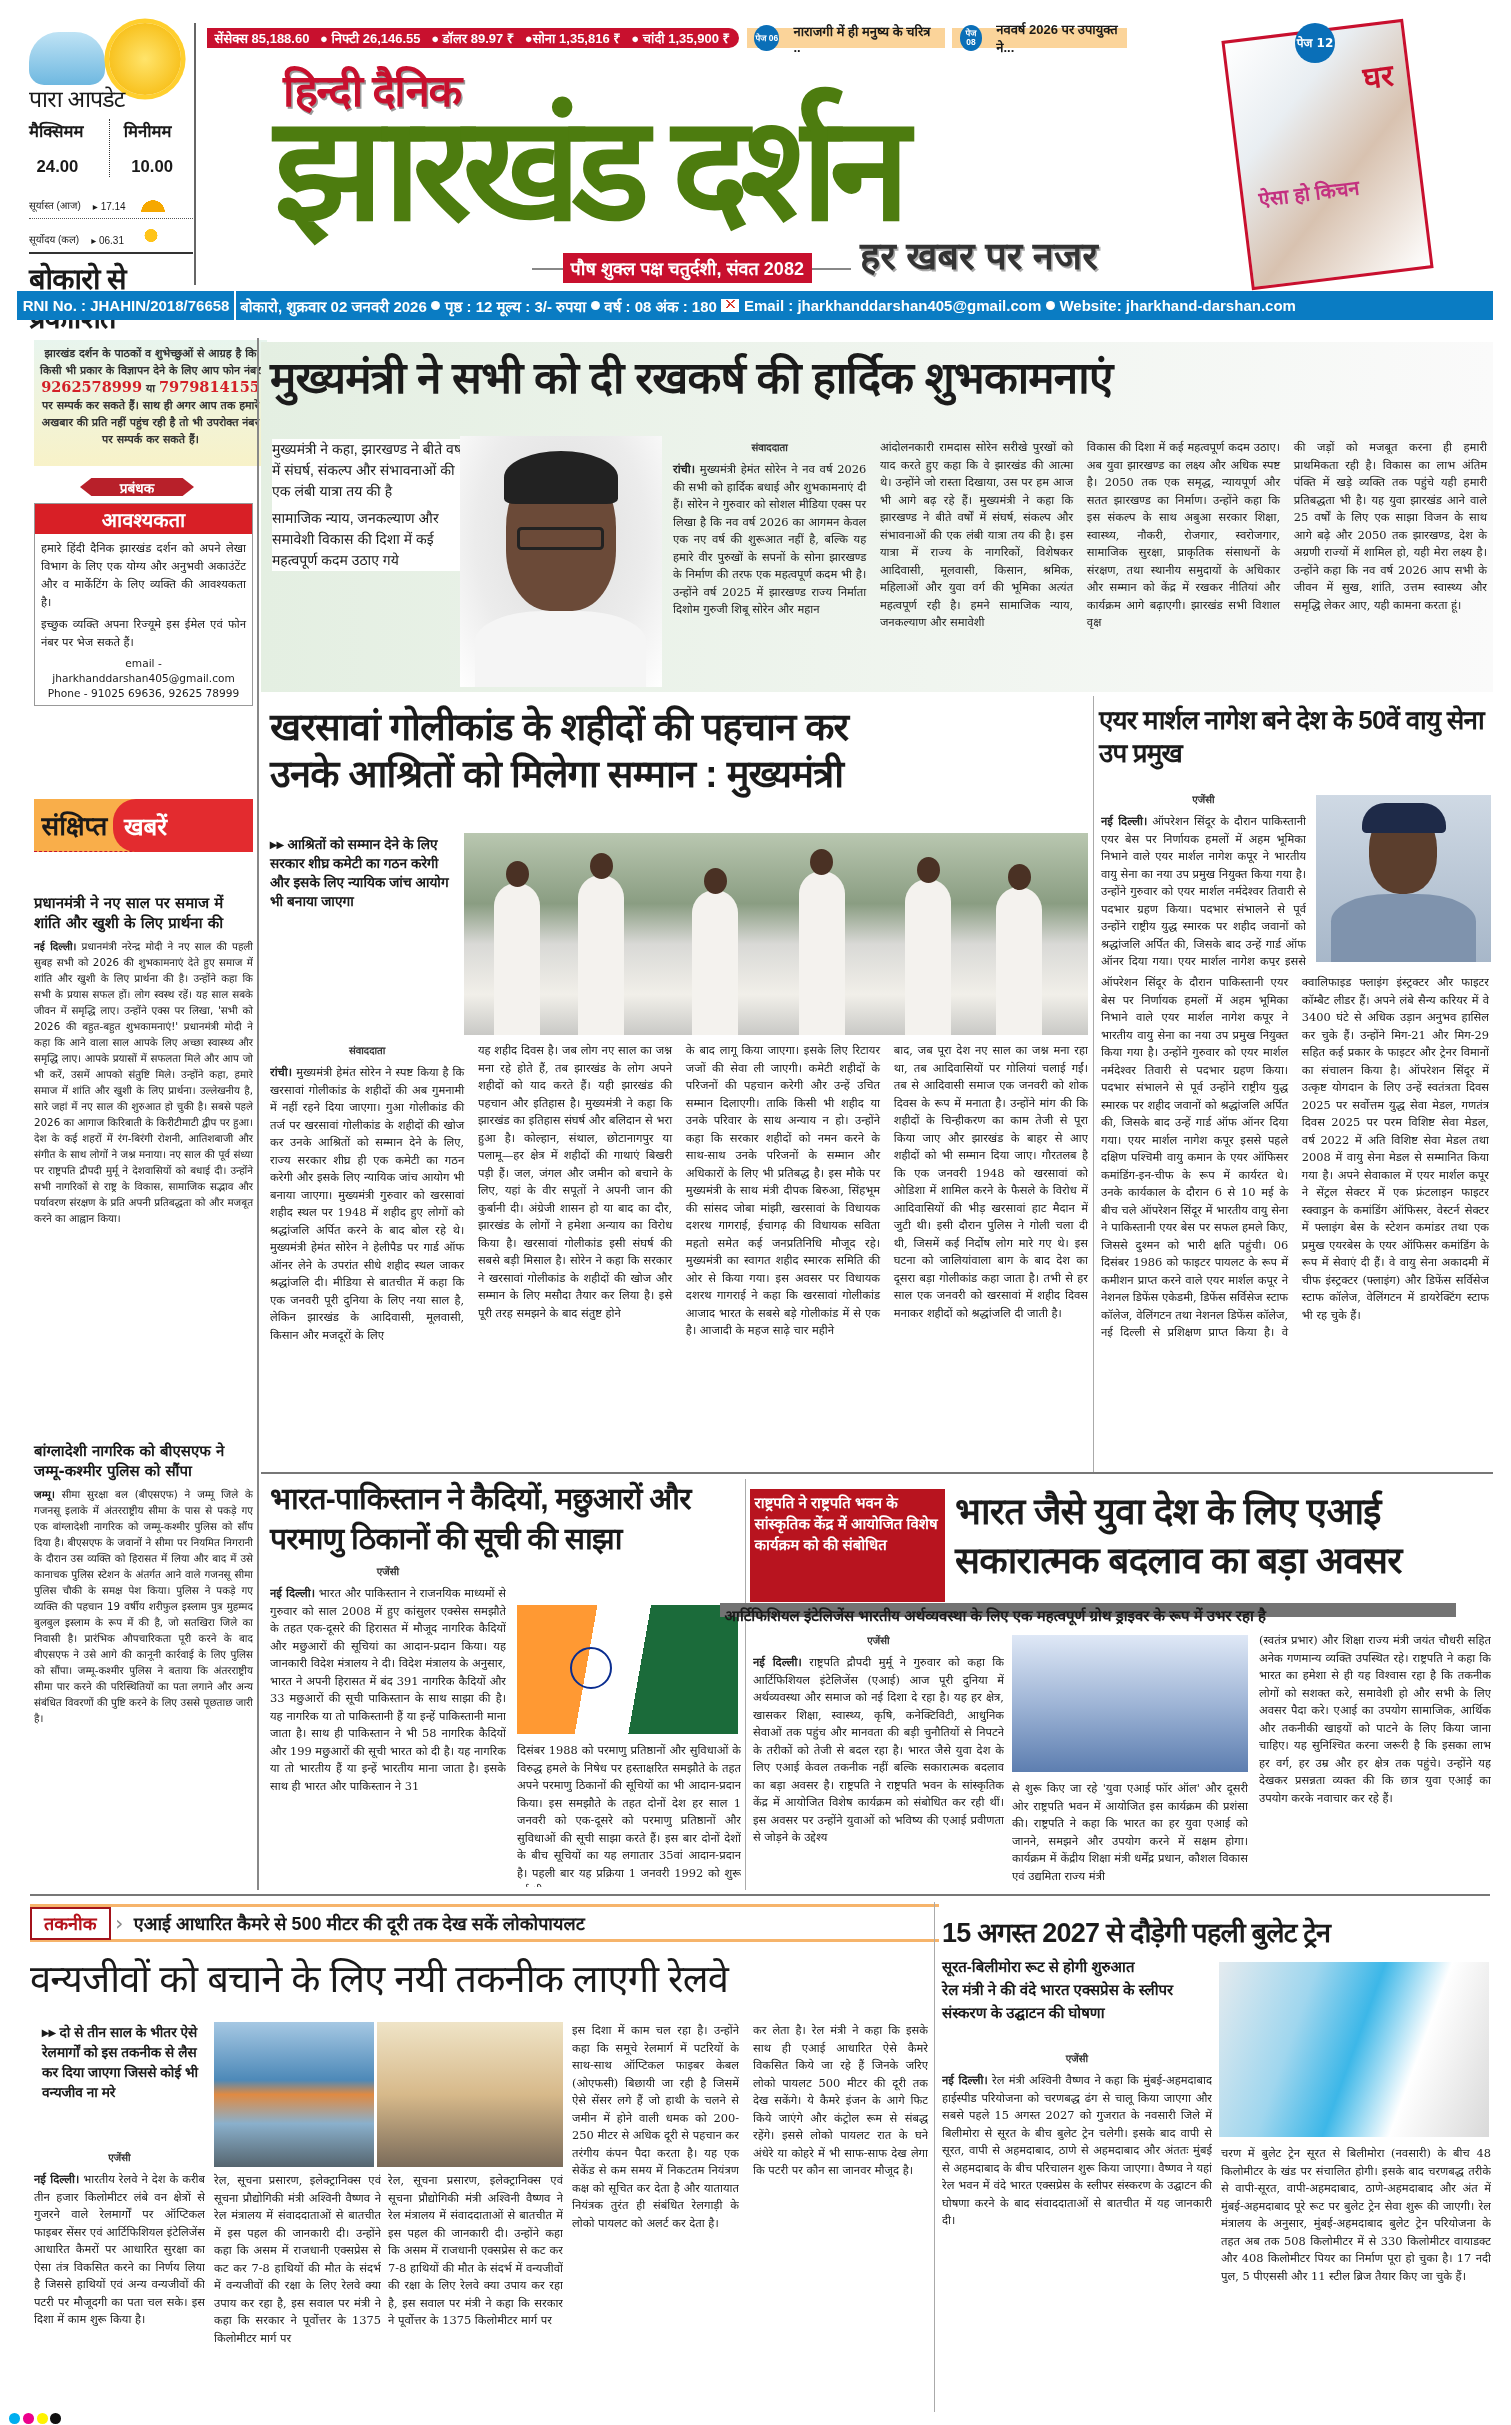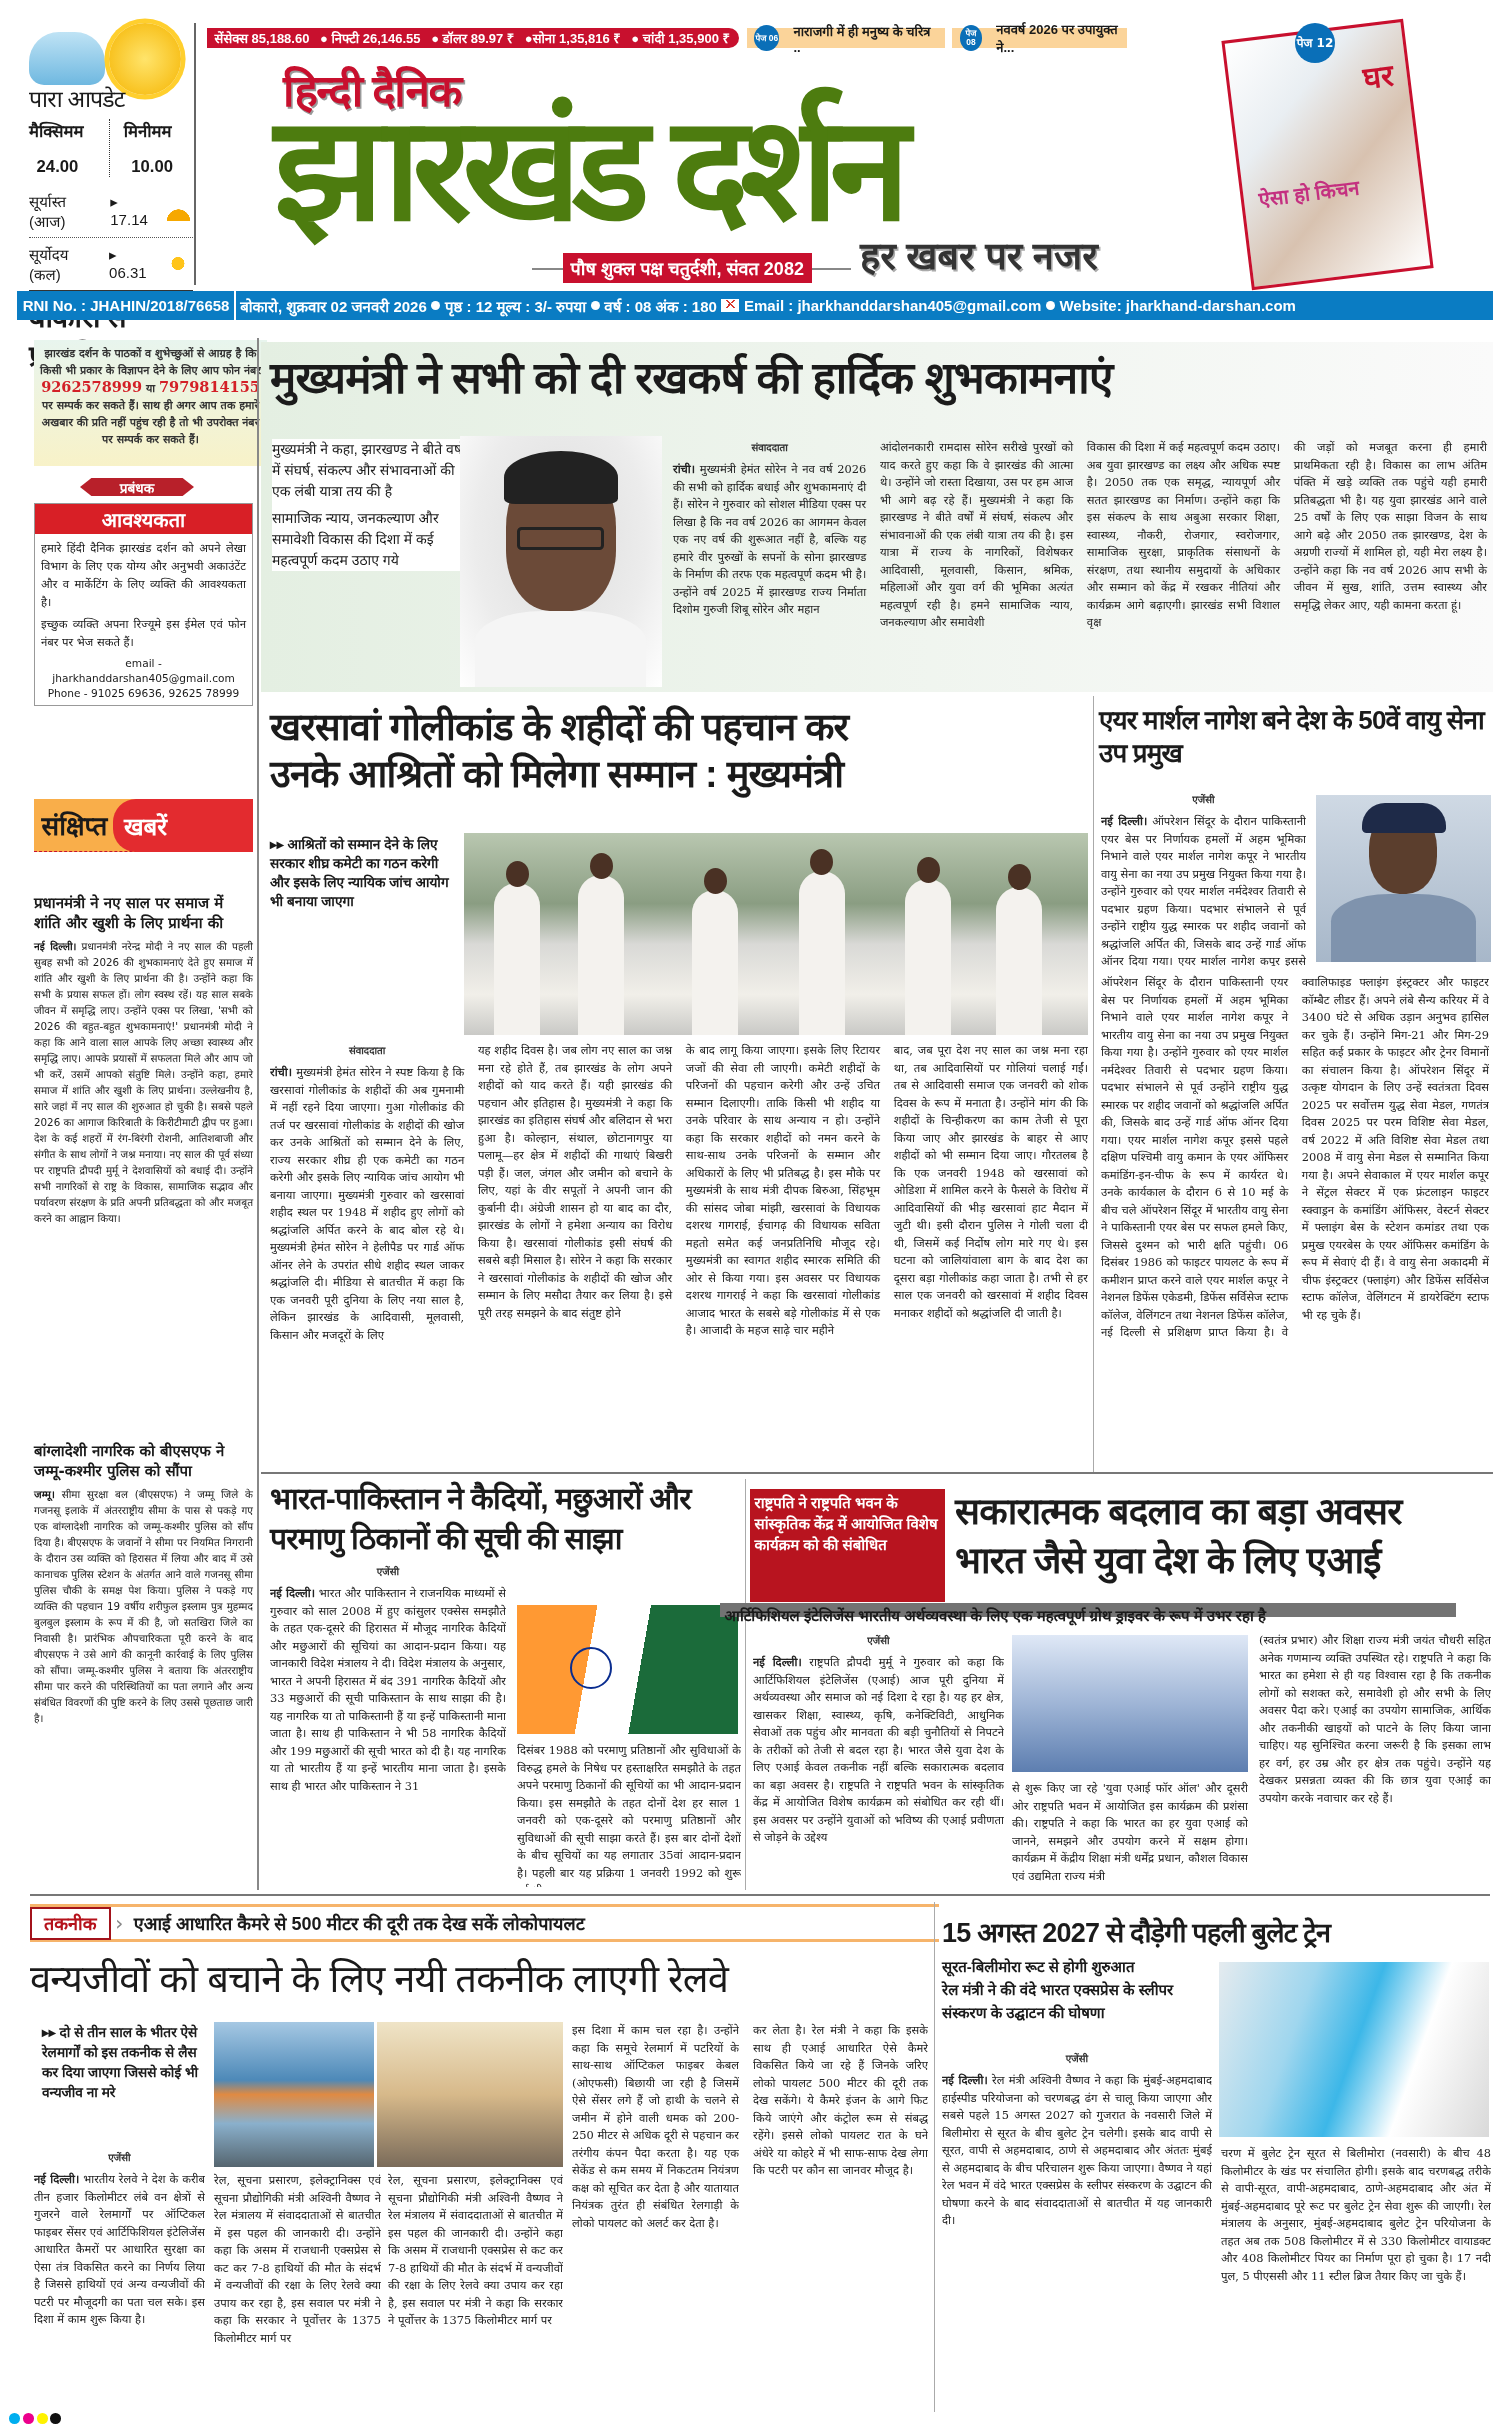--- a/index.html
+++ b/index.html
@@ -14,21 +14,21 @@
 
 #weather{left:29px;left:29px;top:23px;width:164px}
 .weather-art{height:84px;position:relative}
 .cloud{position:absolute;left:0;top:9px;width:76px;height:53px;background:linear-gradient(#bfe3f5,#6fb8e0);border-radius:30px 30px 15px 15px}
 .sun{position:absolute;left:80px;top:0;width:72px;height:72px;border-radius:50%;background:radial-gradient(#ffe46b,#f5b400);box-shadow:0 0 0 4.6px #ffcf2e}
 .para-title{font-family:"Liberation Sans",sans-serif;font-size:23px;position:absolute;left:0;top:59px;letter-spacing:-0.8px}
 .temp-row{display:flex;margin-top:12px}
 .temp-col{width:80px;font-family:"Liberation Sans",sans-serif;font-weight:700;font-size:16.7px}
 .temp-col + .temp-col{border-left:1.5px dotted #333;padding-left:13.7px}
 .temp-val{font-size:16.7px;margin-top:15px;padding-left:7.6px}
-.sunrow{font-family:"Liberation Sans",sans-serif;font-size:15px;padding:6px 0;display:flex;align-items:center;gap:6px;border-bottom:1.5px dotted #555}
+.sunrow{font-family:"Liberation Sans",sans-serif;font-size:10px;padding:6px 0;display:flex;align-items:flex-end;gap:12px;border-bottom:1.5px dotted #555}
 .sunrow .ico{width:30px;height:21px;display:inline-block}
 .pub{font-family:"Liberation Sans",sans-serif;font-weight:700;font-size:29px;border-top:2.3px solid #333;padding-top:4.6px;letter-spacing:-0.8px}
 #ticker{left:207px;top:28px;width:924px;height:20px;display:flex}
 .ticker-red{background:#c8102e;color:#fff;font-family:"Liberation Sans",sans-serif;font-weight:700;font-size:13px;display:flex;align-items:center;padding:0 7.6px;gap:10.6px;width:532px;border-radius:0 10.6px 10.6px 0}
 .ticker-teaser{background:#fbd49a;display:flex;align-items:center;gap:14px;font-family:"Liberation Sans",sans-serif;font-weight:700;font-size:13px;padding:0 7.6px;width:198px;margin-left:7.6px}
 .pg-badge{width:26px;height:26px;border-radius:50%;background:#0a6fb8;color:#fff;font-size:8.4px;line-height:9px;text-align:center;display:flex;align-items:center;justify-content:center;flex-direction:column;font-weight:700}
 #brand-small{left:283px;top:59px;font-family:"Liberation Sans",sans-serif;font-weight:700;font-size:44px;color:#c8102e;letter-spacing:-1.5px;text-shadow:1.5px 1.5px 0 #999}
 #brand-big{left:274px;top:93px;font-family:"Liberation Sans",sans-serif;font-weight:900;font-size:145px;color:#4d7c0f;letter-spacing:-9px;line-height:152px}
 #tagline{left:860px;top:228px;font-family:"Liberation Sans",sans-serif;font-weight:700;font-size:38px;color:#333;text-shadow:1.5px 1.5px 0 #aaa}
 #panchang{left:563px;top:253px;background:#c8102e;color:#fff;font-family:"Liberation Sans",sans-serif;font-weight:700;font-size:18px;padding:3px 7.6px}
@@ -291,22 +291,22 @@
 <div class="abs body-text" style="left:270px;top:1563px;width:236px;height:323px;overflow:hidden">
   <div class="byline">एजेंसी</div>
   <b>नई दिल्ली।</b> <span>भारत और पाकिस्तान ने राजनयिक माध्यमों से गुरुवार को साल 2008 में हुए कांसुलर एक्सेस समझौते के तहत एक-दूसरे की हिरासत में मौजूद नागरिक कैदियों और मछुआरों की सूचियां का आदान-प्रदान किया। यह जानकारी विदेश मंत्रालय ने दी। विदेश मंत्रालय के अनुसार, भारत ने अपनी हिरासत में बंद 391 नागरिक कैदियों और 33 मछुआरों की सूची पाकिस्तान के साथ साझा की है। यह नागरिक या तो पाकिस्तानी हैं या इन्हें पाकिस्तानी माना जाता है। साथ ही पाकिस्तान ने भी 58 नागरिक कैदियों और 199 मछुआरों की सूची भारत को दी है। यह नागरिक या तो भारतीय हैं या इन्हें भारतीय माना जाता है। इसके साथ ही भारत और पाकिस्तान ने 31</span>
 </div>
 <div id="flag" class="abs"></div>
 <div class="abs body-text" style="left:517px;top:1742px;width:224px;height:145px;overflow:hidden">दिसंबर 1988 को परमाणु प्रतिष्ठानों और सुविधाओं के विरुद्ध हमले के निषेध पर हस्ताक्षरित समझौते के तहत अपने परमाणु ठिकानों की सूचियों का भी आदान-प्रदान किया। इस समझौते के तहत दोनों देश हर साल 1 जनवरी को एक-दूसरे को परमाणु प्रतिष्ठानों और सुविधाओं की सूची साझा करते हैं। इस बार दोनों देशों के बीच सूचियों का यह लगातार 35वां आदान-प्रदान है। पहली बार यह प्रक्रिया 1 जनवरी 1992 को शुरू हुई थी।</div>
 <div class="vline" style="left:745px;top:1479px;height:411px;width:0.8px;background:#aaa"></div>
 
 <div id="ai-box" class="abs">राष्ट्रपति ने राष्ट्रपति भवन के सांस्कृतिक केंद्र में आयोजित विशेष कार्यक्रम को की संबोधित</div>
 <div id="ai-hl" class="abs hl">
+  <div>भारत जैसे युवा देश के लिए एआई</div>
   <div>सकारात्मक बदलाव का बड़ा अवसर</div>
-  <div>भारत जैसे युवा देश के लिए एआई</div>
 </div>
 <div id="ai-sub" class="abs">आर्टिफिशियल इंटेलिजेंस भारतीय अर्थव्यवस्था के लिए एक महत्वपूर्ण ग्रोथ ड्राइवर के रूप में उभर रहा है</div>
 <div class="abs body-text" style="left:753px;top:1632px;width:251px;height:255px;overflow:hidden">
   <div class="byline">एजेंसी</div>
   <b>नई दिल्ली।</b> <span>राष्ट्रपति द्रौपदी मुर्मू ने गुरुवार को कहा कि आर्टिफिशियल इंटेलिजेंस (एआई) आज पूरी दुनिया में अर्थव्यवस्था और समाज को नई दिशा दे रहा है। यह हर क्षेत्र, खासकर शिक्षा, स्वास्थ्य, कृषि, कनेक्टिविटी, आधुनिक सेवाओं तक पहुंच और मानवता की बड़ी चुनौतियों से निपटने के तरीकों को तेजी से बदल रहा है। भारत जैसे युवा देश के लिए एआई केवल तकनीक नहीं बल्कि सकारात्मक बदलाव का बड़ा अवसर है। राष्ट्रपति ने राष्ट्रपति भवन के सांस्कृतिक केंद्र में आयोजित विशेष कार्यक्रम को संबोधित कर रही थीं। इस अवसर पर उन्होंने युवाओं को भविष्य की एआई प्रवीणता से जोड़ने के उद्देश्य</span>
 </div>
 <div id="ai-photo" class="abs"></div>
 <div class="abs body-text" style="left:1012px;top:1780px;width:236px;height:106px;overflow:hidden">से शुरू किए जा रहे 'युवा एआई फॉर ऑल' और दूसरी ओर राष्ट्रपति भवन में आयोजित इस कार्यक्रम की प्रशंसा की। राष्ट्रपति ने कहा कि भारत का हर युवा एआई को जानने, समझने और उपयोग करने में सक्षम होगा। कार्यक्रम में केंद्रीय शिक्षा मंत्री धर्मेंद्र प्रधान, कौशल विकास एवं उद्यमिता राज्य मंत्री</div>
 <div class="abs body-text" style="left:1259px;top:1632px;width:232px;height:255px;overflow:hidden">(स्वतंत्र प्रभार) और शिक्षा राज्य मंत्री जयंत चौधरी सहित अनेक गणमान्य व्यक्ति उपस्थित रहे। राष्ट्रपति ने कहा कि भारत का हमेशा से ही यह विश्वास रहा है कि तकनीक लोगों को सशक्त करे, समावेशी हो और सभी के लिए अवसर पैदा करे। एआई का उपयोग सामाजिक, आर्थिक और तकनीकी खाइयों को पाटने के लिए किया जाना चाहिए। यह सुनिश्चित करना जरूरी है कि इसका लाभ हर वर्ग, हर उम्र और हर क्षेत्र तक पहुंचे। उन्होंने यह देखकर प्रसन्नता व्यक्त की कि छात्र युवा एआई का उपयोग करके नवाचार कर रहे हैं।</div>
 

